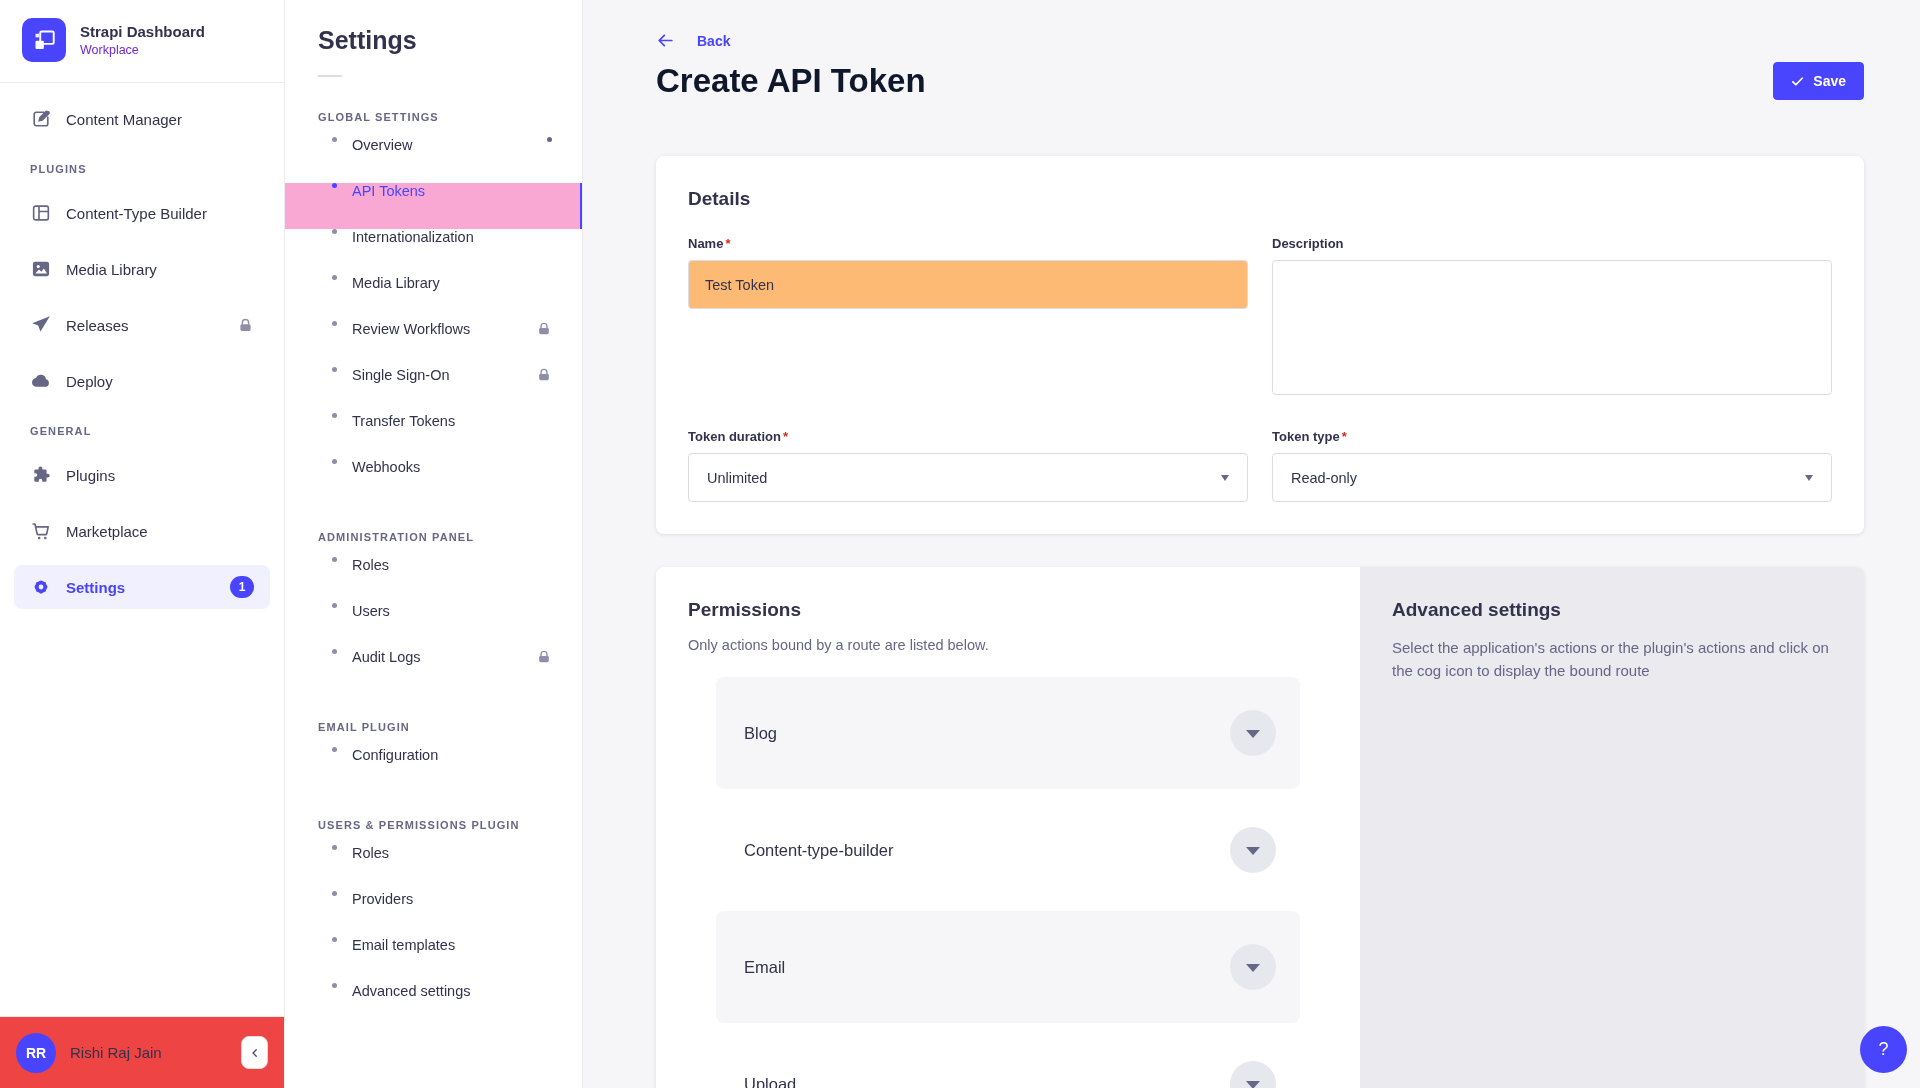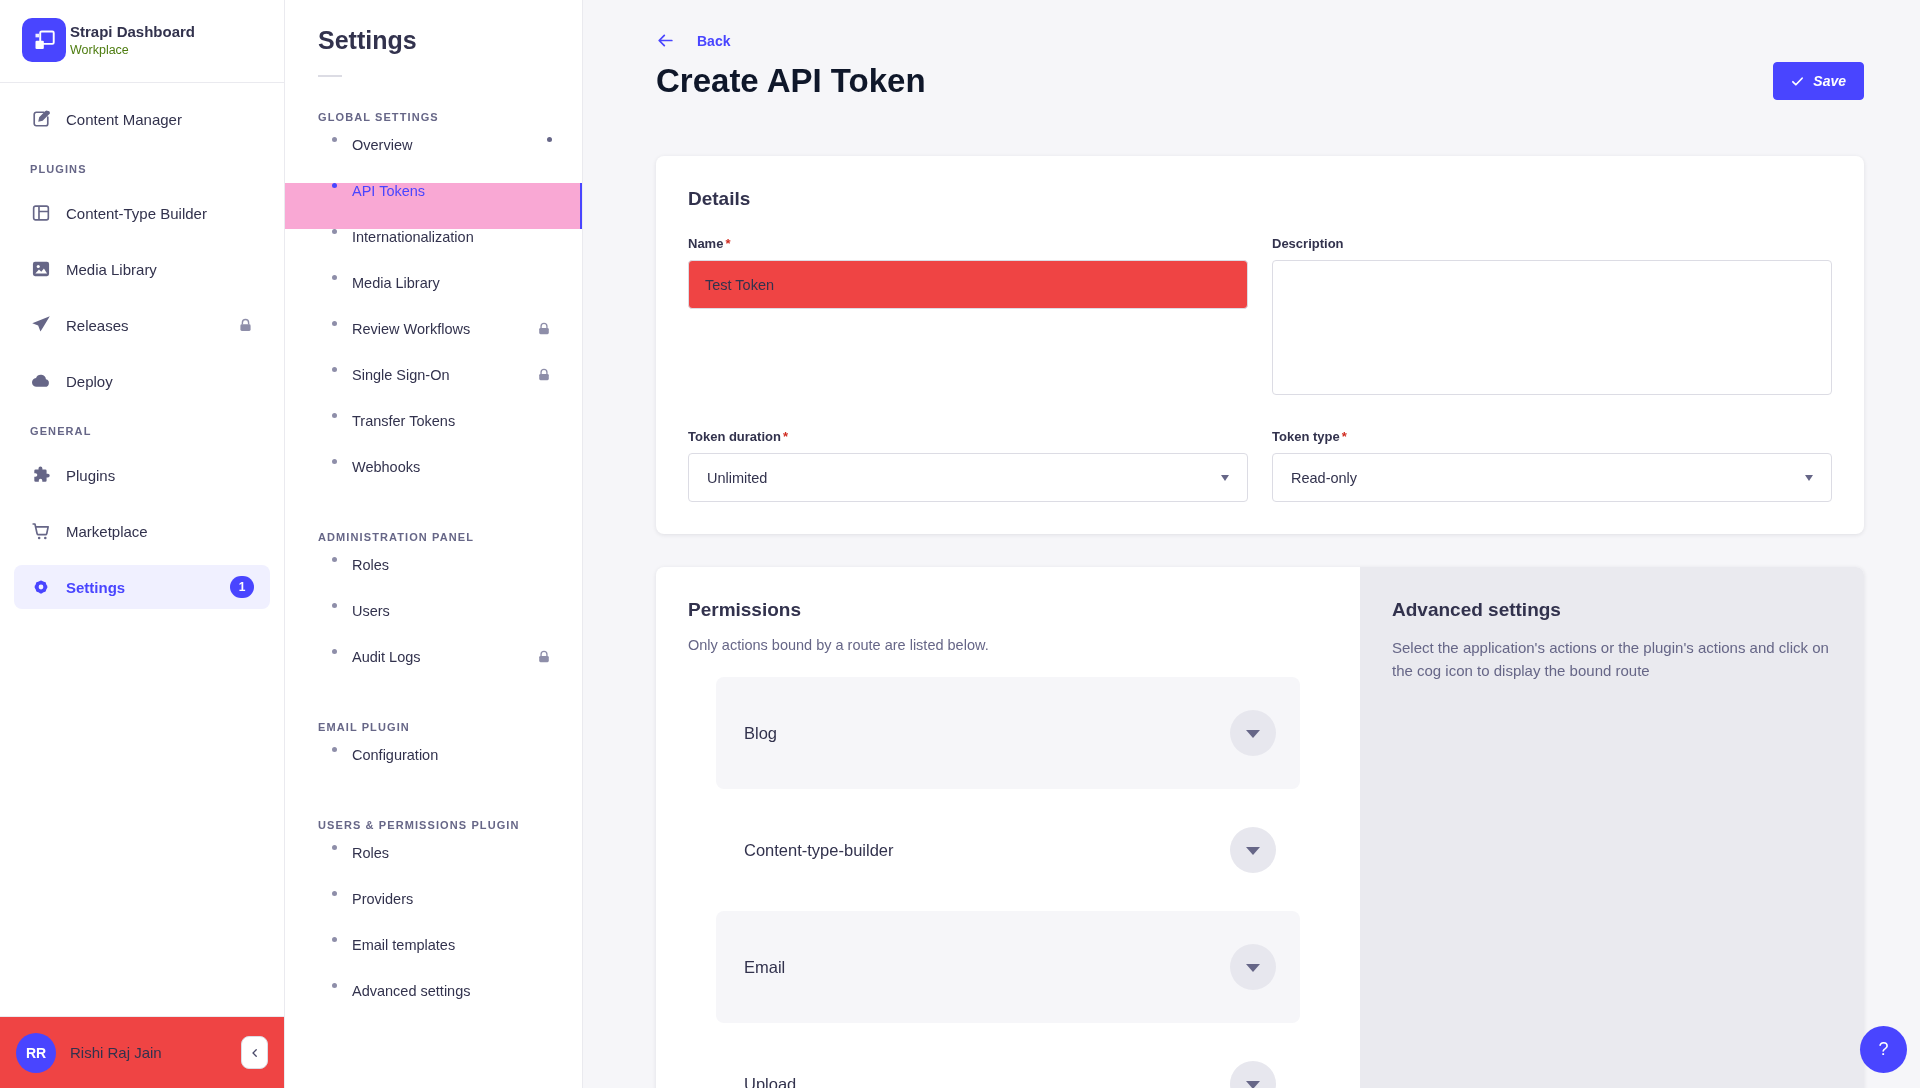--- a/index.html
+++ b/index.html
@@ -2,24 +2,24 @@
 <html><head>
 <meta charset="utf-8">
 <style>
   * { margin:0; padding:0; box-sizing:border-box; }
   html,body { width:1920px; height:1088px; overflow:hidden; }
   body { font-family:"Liberation Sans", sans-serif; background:#f6f6f9; color:#32324d; }
   .app { display:flex; width:100%; height:100%; position:relative; }
 
   
   .nav1 { width:285px; background:#fff; border-right:1px solid #eaeaef; position:relative; flex-shrink:0; }
-  .brand { display:flex; align-items:center; gap:4px; padding:18px 22px 16px; cursor:pointer; }
+  .brand { display:flex; align-items:center; gap:14px; padding:18px 22px 16px; cursor:pointer; }
   .logo { width:44px; height:44px; border-radius:10px; background:#4945ff; display:flex; align-items:center; justify-content:center; flex-shrink:0; }
   .brand-title { font-size:15px; font-weight:bold; color:#32324d; }
-  .brand-sub { font-size:12.5px; color:#4d7c0f; margin-top:3px; }
+  .brand-sub { font-size:12.5px; color:#6d28d9; margin-top:3px; }
   .nav1-divider { border-top:1px solid #eaeaef; margin:4px 0 14px; }
   .nav1-item { display:flex; align-items:center; gap:14px; height:44px; margin:0 14px 12px; padding:0 16px; border-radius:8px; font-size:15px; color:#32324d; cursor:pointer; }
   .nav1-item .nicon { width:22px; height:22px; display:flex; align-items:center; justify-content:center; flex-shrink:0; }
   .nav1-item.active { background:#f0f0ff; color:#4945ff; font-weight:bold; }
   .nav1-section { font-size:11px; font-weight:bold; letter-spacing:1.1px; color:#666687; margin:22px 0 16px 30px; }
   .badge { margin-left:auto; min-width:24px; height:22px; padding:0 7px; border-radius:50px; background:#4945ff; color:#fff; font-size:12px; font-weight:bold; display:flex; align-items:center; justify-content:center; }
   .lock { margin-left:auto; display:flex; }
   .nav1-footer { position:absolute; left:0; right:0; bottom:0; height:72px; border-top:1px solid #eaeaef; display:flex; align-items:center; padding:0 16px; background:#ef4444; }
   .avatar { width:40px; height:40px; border-radius:50%; background:#4945ff; color:#fff; font-size:14px; font-weight:bold; display:flex; align-items:center; justify-content:center; }
   .user-name { margin-left:14px; font-size:15px; color:#32324d; }
@@ -35,29 +35,29 @@
   .nav2-item .bullet { width:5px; height:5px; border-radius:50%; background:#8e8ea9; margin-right:15px; flex-shrink:0; }
   .nav2-item.active { background:#f9a8d4; color:#4945ff; border-right:2px solid #4945ff; }
   .nav2-item.active .bullet { background:#4945ff; }
   .noti-dot { width:5px; height:5px; border-radius:50%; background:#666687; margin-left:auto; }
 
   
   .content { flex:1; padding:31px 56px 0 73px; overflow:hidden; }
   .back { display:inline-flex; align-items:center; gap:22px; color:#4945ff; font-size:14px; font-weight:bold; cursor:pointer; text-decoration:none; }
   .title-row { display:flex; align-items:center; justify-content:space-between; margin-top:8px; }
   .page-title { font-size:33px; font-weight:bold; color:#0f172a; }
-  .save-btn { display:flex; align-items:center; gap:9px; height:38px; padding:0 17px; background:#4945ff; border:1px solid #4945ff; border-radius:4px; color:#fff; font-size:14px; font-weight:bold; cursor:pointer; font-family:inherit;font-style:italic; }
+  .save-btn { display:flex; align-items:center; gap:9px; height:38px; padding:0 17px; background:#4945ff; border:1px solid #4945ff; border-radius:4px; color:#fff; font-size:14px; font-weight:bold; cursor:pointer; font-family:inherit; }
 
   .card { background:#fff; border-radius:8px; box-shadow:0 1px 4px rgba(33,33,52,0.1); }
   .details-card { margin-top:56px; padding:32px; }
   .card-h { font-size:19px; font-weight:bold; color:#32324d; }
   .form-grid { display:grid; grid-template-columns:1fr 1fr; column-gap:24px; row-gap:30px; margin-top:26px; }
   .field label { display:block; font-size:13px; font-weight:bold; color:#32324d; margin-bottom:9px; }
   .req { color:#d02b20; margin-left:2px; }
-  .text-input { width:100%; height:49px; border:1px solid #dcdce4; border-radius:4px; padding:0 16px; font-size:14.5px; color:#32324d; font-family:inherit; background:#ef4444; }
+  .text-input { width:100%; height:49px; border:1px solid #dcdce4; border-radius:4px; padding:0 16px; font-size:14.5px; color:#32324d; font-family:inherit; background:#fdba74; }
   .textarea { width:100%; height:135px; border:1px solid #dcdce4; border-radius:4px; padding:12px 16px; font-size:14.5px; color:#32324d; font-family:inherit; resize:none; background:#fff; }
   .select { width:100%; height:49px; border:1px solid #dcdce4; border-radius:4px; padding:0 18px; display:flex; align-items:center; justify-content:space-between; font-size:14.5px; color:#32324d; cursor:pointer; background:#fff; }
   .caret { width:0; height:0; border-left:4.5px solid transparent; border-right:4.5px solid transparent; border-top:6px solid #666687; }
 
   .perms-card { margin-top:33px; display:flex; height:640px; }
   .perms-left { width:704px; padding:32px; }
   .perms-sub { font-size:14.5px; color:#666687; margin-top:16px; }
   .acc-list { margin:24px 28px 0; }
   .acc-row { height:112px; border-radius:8px; display:flex; align-items:center; justify-content:space-between; padding:0 24px 0 28px; margin-bottom:5px; cursor:pointer; }
   .acc-row.shaded { background:#f6f6f9; }

